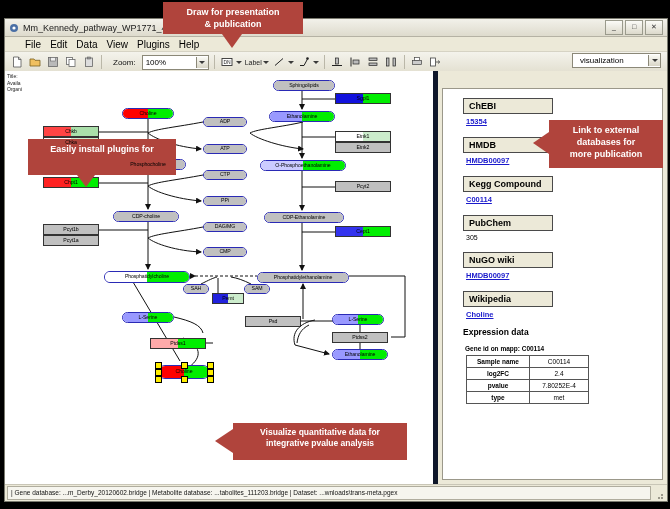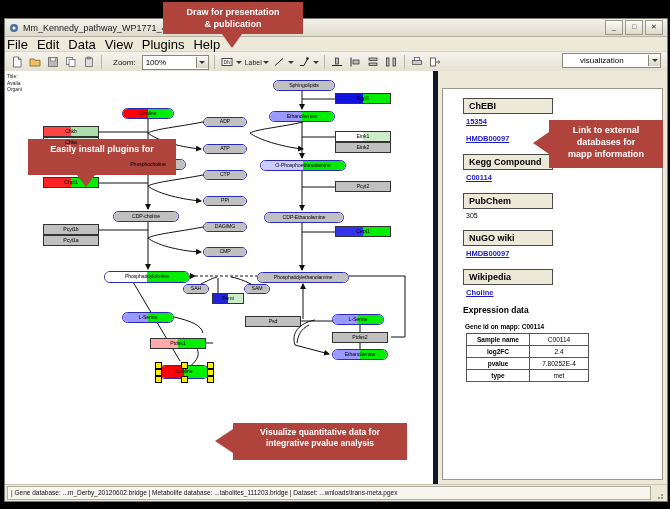--- a/index.html
+++ b/index.html
@@ -10,22 +10,22 @@
   .window{position:absolute;left:4px;top:18px;width:662px;height:482px;background:#ece9d8;
           border:1px solid #7a7a6f;box-shadow:0 0 2px #000;}
   .titlebar{height:17px;background:linear-gradient(#f2f1ea,#dedbcd);border-bottom:1px solid #b5b2a4;
             display:flex;align-items:center;padding:0 4px;font-size:9px;color:#1a1a1a;}
   .titlebar .tbicon{width:10px;height:10px;margin-right:4px;flex:0 0 auto;}
   .titlebar .ttl{white-space:nowrap;overflow:hidden;text-overflow:clip;font-size:9px;}
   .winbtns{margin-left:auto;display:flex;gap:2px;}
   .winbtn{width:16px;height:13px;border:1px solid #9a9a8c;background:linear-gradient(#fbfbf7,#dcd9cb);
           font-size:7px;line-height:11px;text-align:center;color:#333;}
 
-  .menubar{height:14px;background:#ece9d8;display:flex;align-items:center;padding-left:2px;
-           font-size:13px;color:#000;border-bottom:1px solid #d6d3c4;}
+  .menubar{height:14px;background:#ece9d8;display:flex;align-items:center;padding-left:20px;
+           font-size:10px;color:#000;border-bottom:1px solid #d6d3c4;}
   .menubar span{margin-right:9px;cursor:default;}
 
   .toolbar{height:20px;background:linear-gradient(#f4f3ec,#e3e0d1);border-bottom:1px solid #c9c6b7;
            display:flex;align-items:center;padding-left:4px;gap:3px;}
   .tbtn{width:15px;height:15px;display:flex;align-items:center;justify-content:center;}
   .tbtn svg{display:block;}
   .tsep{width:1px;height:14px;background:#bab7a8;margin:0 2px;}
   .zoomlbl{font-size:8px;margin:0 3px 0 6px;color:#111;}
   .zoombox{width:62px;height:13px;border:1px solid #8b8878;background:#fff;font-size:8px;
            display:flex;align-items:center;padding-left:3px;color:#000;}
@@ -37,21 +37,21 @@
   .ddlabel{font-size:7px;color:#222;}
 
   
   .content{position:absolute;left:0;top:52px;right:0;bottom:17px;display:flex;}
   .leftpane{position:relative;width:428px;background:#fff;border-right:5px solid #0f172a;overflow:hidden;}
   .infobar{position:absolute;left:2px;top:2px;font-size:5px;line-height:6.5px;color:#222;}
   .rightpane{position:relative;flex:1;background:#ece9d8;}
 
   
   .viscombo{position:absolute;right:6px;top:-18px;width:80px;height:13px;border:1px solid #8b8878;
-            background:#fff;font-size:8px;display:flex;align-items:center;padding-left:17px;color:#000;}
+            background:#fff;font-size:8px;display:flex;align-items:center;padding-left:7px;color:#000;}
 
   
   .tabstrip{position:absolute;left:4px;top:4px;right:4px;height:13px;display:flex;align-items:flex-end;
             border-bottom:1px solid #9b988a;}
   .tab{height:11px;padding:0 4px;font-size:7.5px;line-height:11px;border:1px solid #9b988a;
        border-bottom:none;background:linear-gradient(#f0eee3,#ddd9c9);color:#111;margin-right:1px;}
   .tab.active{height:13px;line-height:13px;background:#fff;border-bottom:1px solid #fff;position:relative;top:1px;font-weight:bold;}
 
   .backpage{position:absolute;left:4px;top:17px;right:4px;bottom:4px;background:#fff;
             border:1px solid #9b988a;overflow:hidden;}
@@ -576,20 +576,21 @@
             </span>
         </div>
 
 
         <div class="backpage">
           <div class="bpinner">
 
             <div class="bphead">ChEBI</div>
             <a class="bplink">15354</a>
 
+            <div class="bphead">HMDB</div>
             <a class="bplink">HMDB00097</a>
 
             <div class="bphead">Kegg Compound</div>
             <a class="bplink">C00114</a>
 
             <div class="bphead">PubChem</div>
             <span class="bpval">305</span>
 
             <div class="bphead">NuGO wiki</div>
             <a class="bplink">HMDB00097</a>
@@ -641,17 +642,17 @@
 
   <div class="calloutbox" style="left:163px;top:2px;width:140px;height:32px;">
     <div>Draw for presentation</div>
     <div>&amp; publication</div>
   </div>
   <div class="arr" style="left:222px;top:34px;border-left:10px solid transparent;border-right:10px solid transparent;border-top:14px solid #b0443c;"></div>
 
   <div class="calloutbox" style="left:549px;top:120px;width:114px;height:48px;">
     <div>Link  to external</div>
     <div>databases  for</div>
-    <div>mapp information</div>
+    <div>more publication</div>
   </div>
   <div class="arr" style="left:533px;top:132px;border-top:11px solid transparent;border-bottom:11px solid transparent;border-right:16px solid #b0443c;"></div>
 
 </div>
 
 </body></html>

